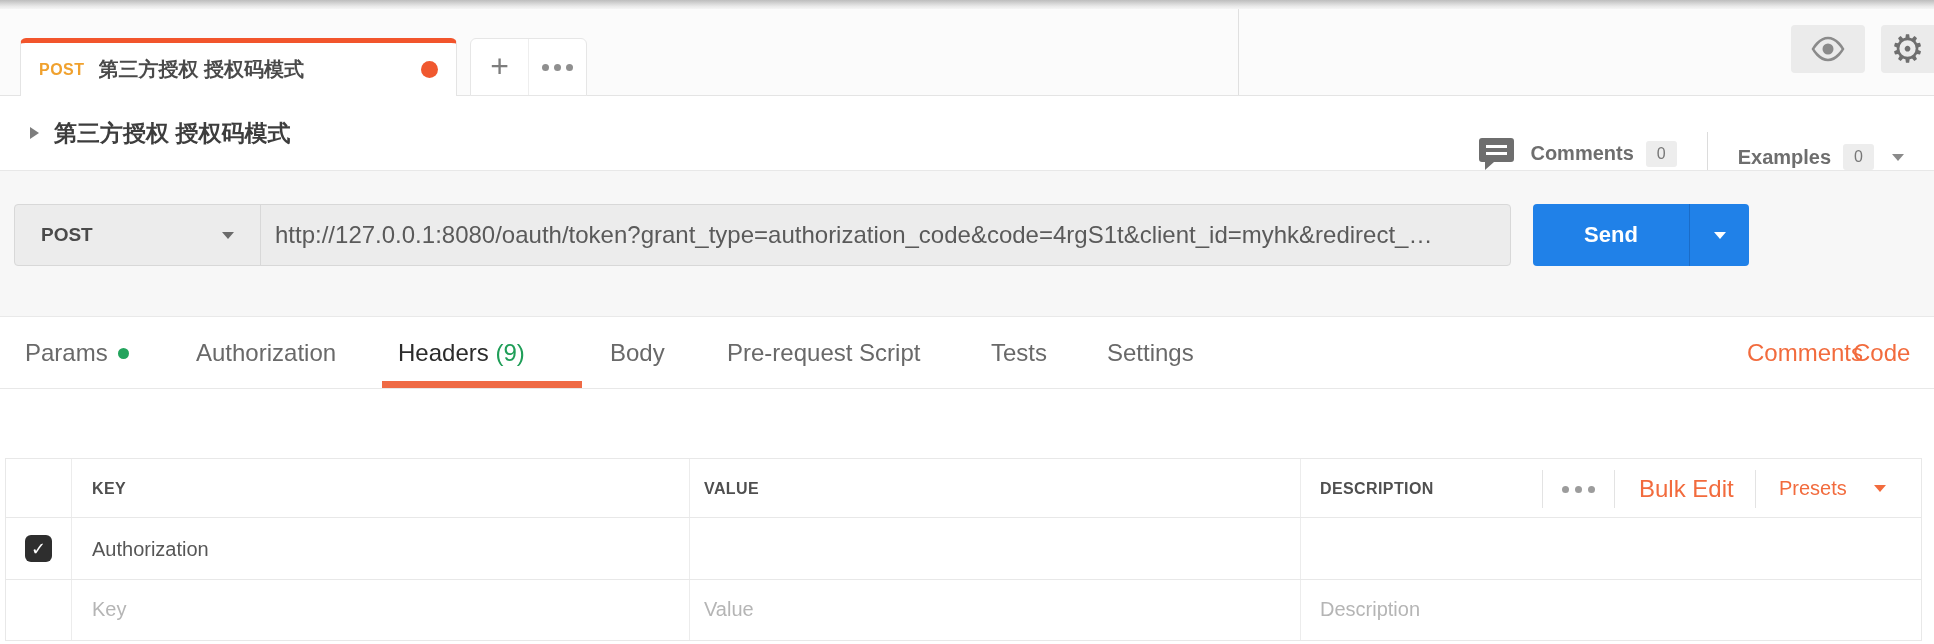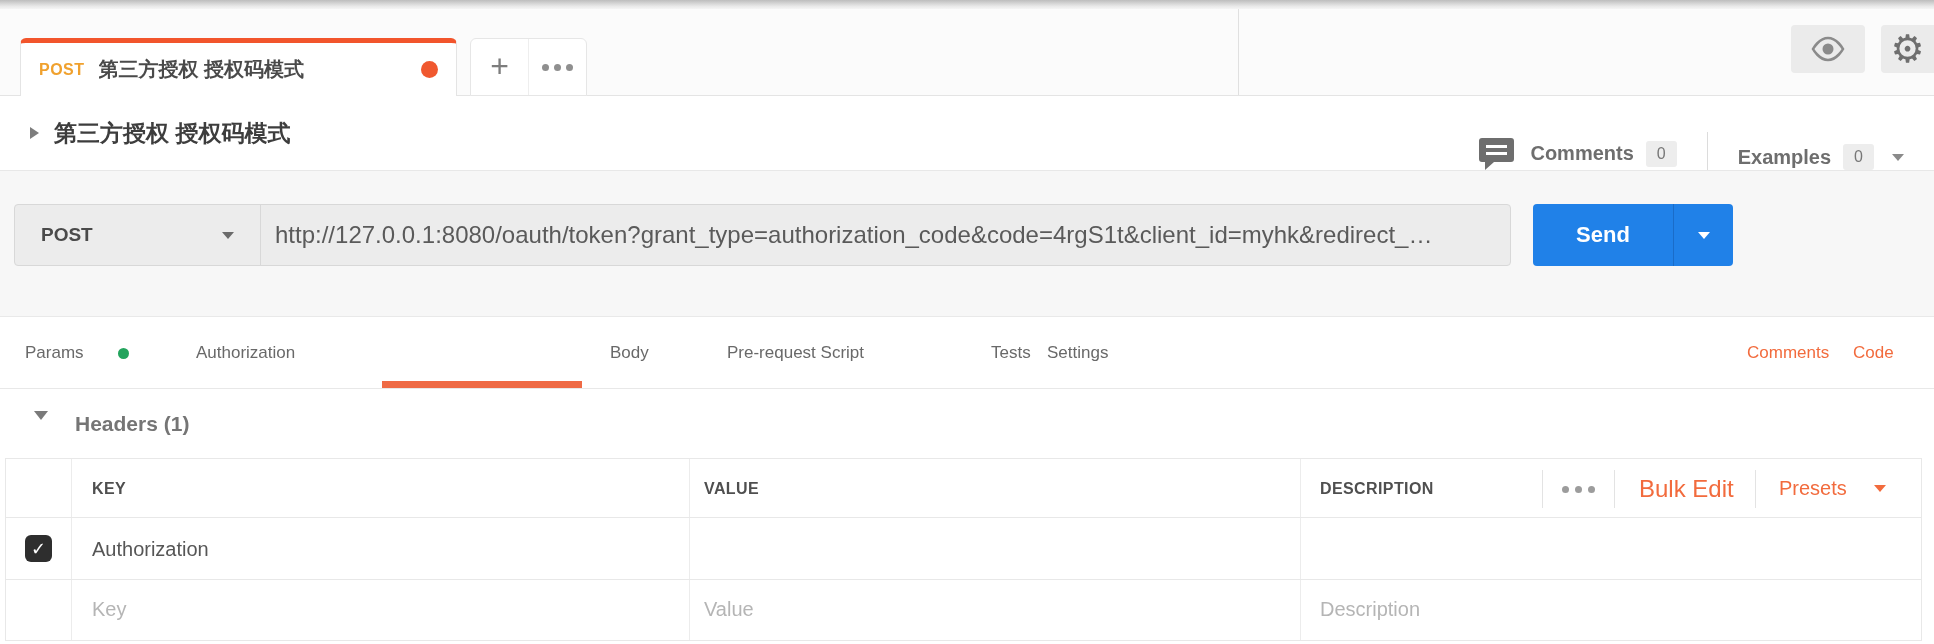--- a/index.html
+++ b/index.html
@@ -64,35 +64,35 @@
   .url-section { position:absolute; left:0; top:170px; width:1934px; height:147px;
     background:#f7f7f7; border-top:1px solid #e8e8e8; border-bottom:1px solid #e9e9e9; }
   .method-url { position:absolute; left:14px; top:33px; width:1497px; height:62px;
     background:#ececec; border:1px solid #d8d8d8; border-radius:4px; display:flex; }
   .method-box { width:246px; display:flex; align-items:center; padding:0 26px;
     border-right:1px solid #d8d8d8; cursor:pointer; }
   .method-box .m-val { font-size:19px; font-weight:bold; color:#4a4a4a; flex:1; }
   .url-input { flex:1; background:transparent; border:none; outline:none;
     font-family:"Liberation Sans","DejaVu Sans",sans-serif; font-size:24px; color:#5a5a5a; padding:0 14px;
     white-space:nowrap; overflow:hidden; text-overflow:ellipsis; }
-  .send-btn { position:absolute; left:1533px; top:33px; width:200px; height:62px;
+  .send-btn { position:absolute; left:1533px; top:33px; width:216px; height:62px;
     background:#2081e8; border-radius:4px; display:flex; cursor:pointer; }
   .send-main { flex:1; display:flex; align-items:center; justify-content:center;
     color:#fff; font-size:22px; font-weight:bold; }
   .send-caret { width:60px; border-left:1px solid #1a6cc8; display:flex; align-items:center; justify-content:center; }
   .save-btn { position:absolute; left:1755px; top:33px; width:173px; height:62px;
     background:#ececec; border-radius:4px; display:flex; cursor:pointer; }
   .save-main { flex:1; display:flex; align-items:center; justify-content:center;
     color:#757575; font-size:22px; font-weight:bold; }
   .save-caret { width:62px; border-left:1px solid #d9d9d9; display:flex; align-items:center; justify-content:center; }
 
   
   .req-tabs { position:absolute; left:0; top:317px; width:1934px; height:72px;
     background:#fff; border-bottom:1px solid #e8e8e8; }
-  .tab-item { position:absolute; top:0; line-height:71px; font-size:17px; color:#696969;
+  .tab-item { position:absolute; top:0; line-height:71px; font-size:24px; color:#696969;
     cursor:pointer; white-space:nowrap; }
   .tab-item.active { color:#2b2b2b; }
   .tab-count { color:#1f9e58; }
   .params-dot { position:absolute; left:118px; top:31px; width:11px; height:11px;
     border-radius:50%; background:#23a45d; }
   .active-underline { position:absolute; left:382px; top:64px; width:200px; height:7px; background:#ef6a45; }
   .link-orange { color:#f26b3d !important; }
 
   
   .headers-heading { position:absolute; left:0; top:389px; width:1934px; height:69px; background:#fff; }
@@ -199,33 +199,30 @@
       <div class="send-caret">
         <span class="caret-down caret-sm caret-white"></span>
       </div>
     </div>
   </div>
 
   <div class="req-tabs">
     <span class="tab-item" style="left:25px;">Params</span>
     <span class="params-dot"></span>
     <span class="tab-item" style="left:196px;">Authorization</span>
+    <span class="tab-item active" style="left:398px;"><span>Headers</span>&nbsp;<span class="tab-count">(9)</span></span>
     <span class="active-underline"></span>
     <span class="tab-item" style="left:610px;">Body</span>
     <span class="tab-item" style="left:727px;">Pre-request Script</span>
     <span class="tab-item" style="left:991px;">Tests</span>
-    <span class="tab-item" style="left:1047px;">Settings</span>
+    <span class="tab-item" style="left:1107px;">Settings</span>
     <span class="tab-item link-orange" style="left:1747px;">Comments</span>
     <span class="tab-item link-orange" style="left:1853px;">Code</span>
   </div>
 
-  <div class="headers-heading">
-    <span class="hh-caret"><span class="caret-down"></span></span>
-    <span class="hh-title">Headers (1)</span>
-  </div>
 
   <div class="headers-table">
     <div class="colline cl1"></div>
     <div class="colline cl2"></div>
     <div class="colline cl3"></div>
 
     <div class="t-row t-head">
       <span class="c-key th">KEY</span>
       <span class="c-value th">VALUE</span>
       <span class="c-desc th">DESCRIPTION</span>

